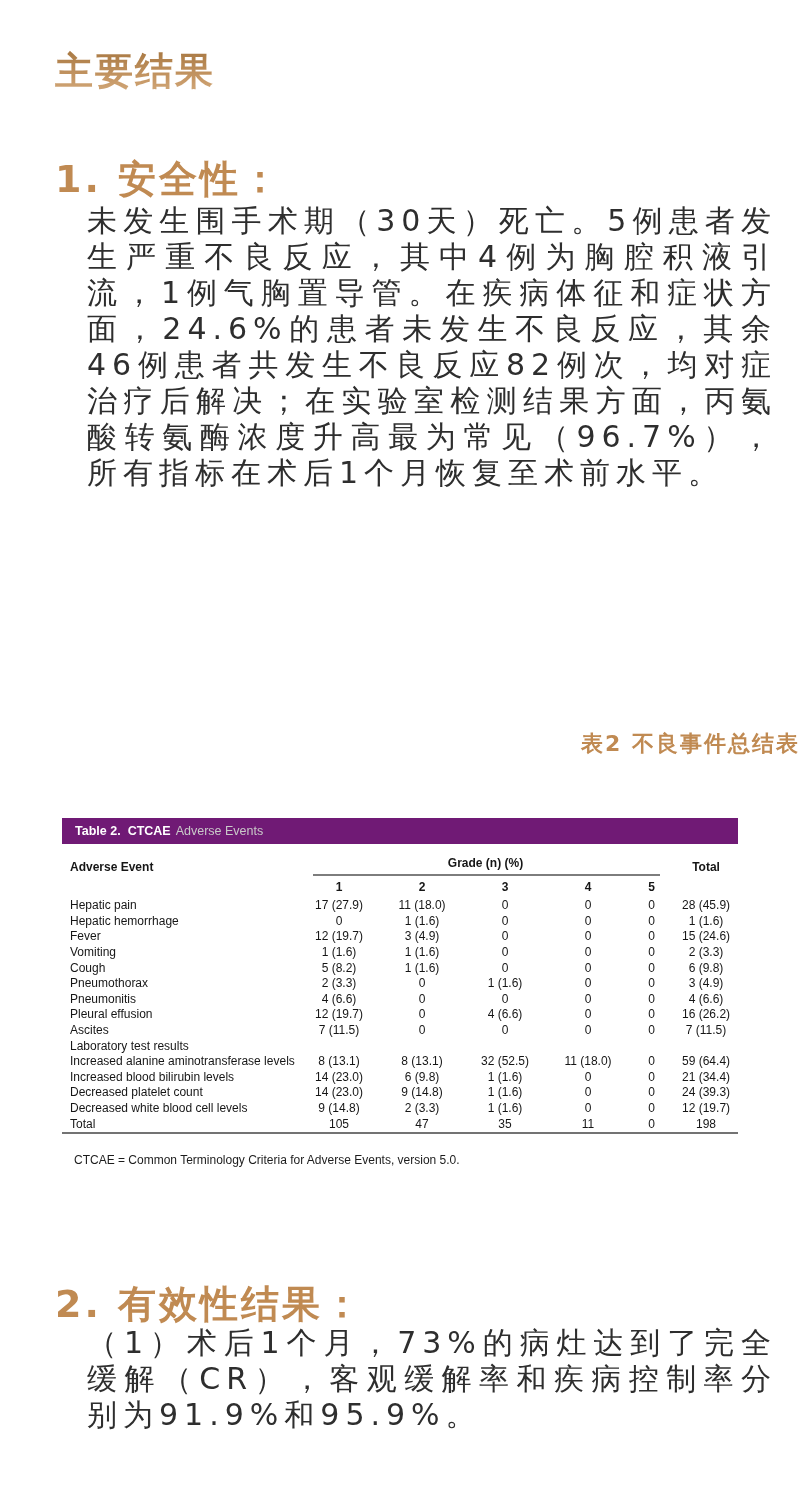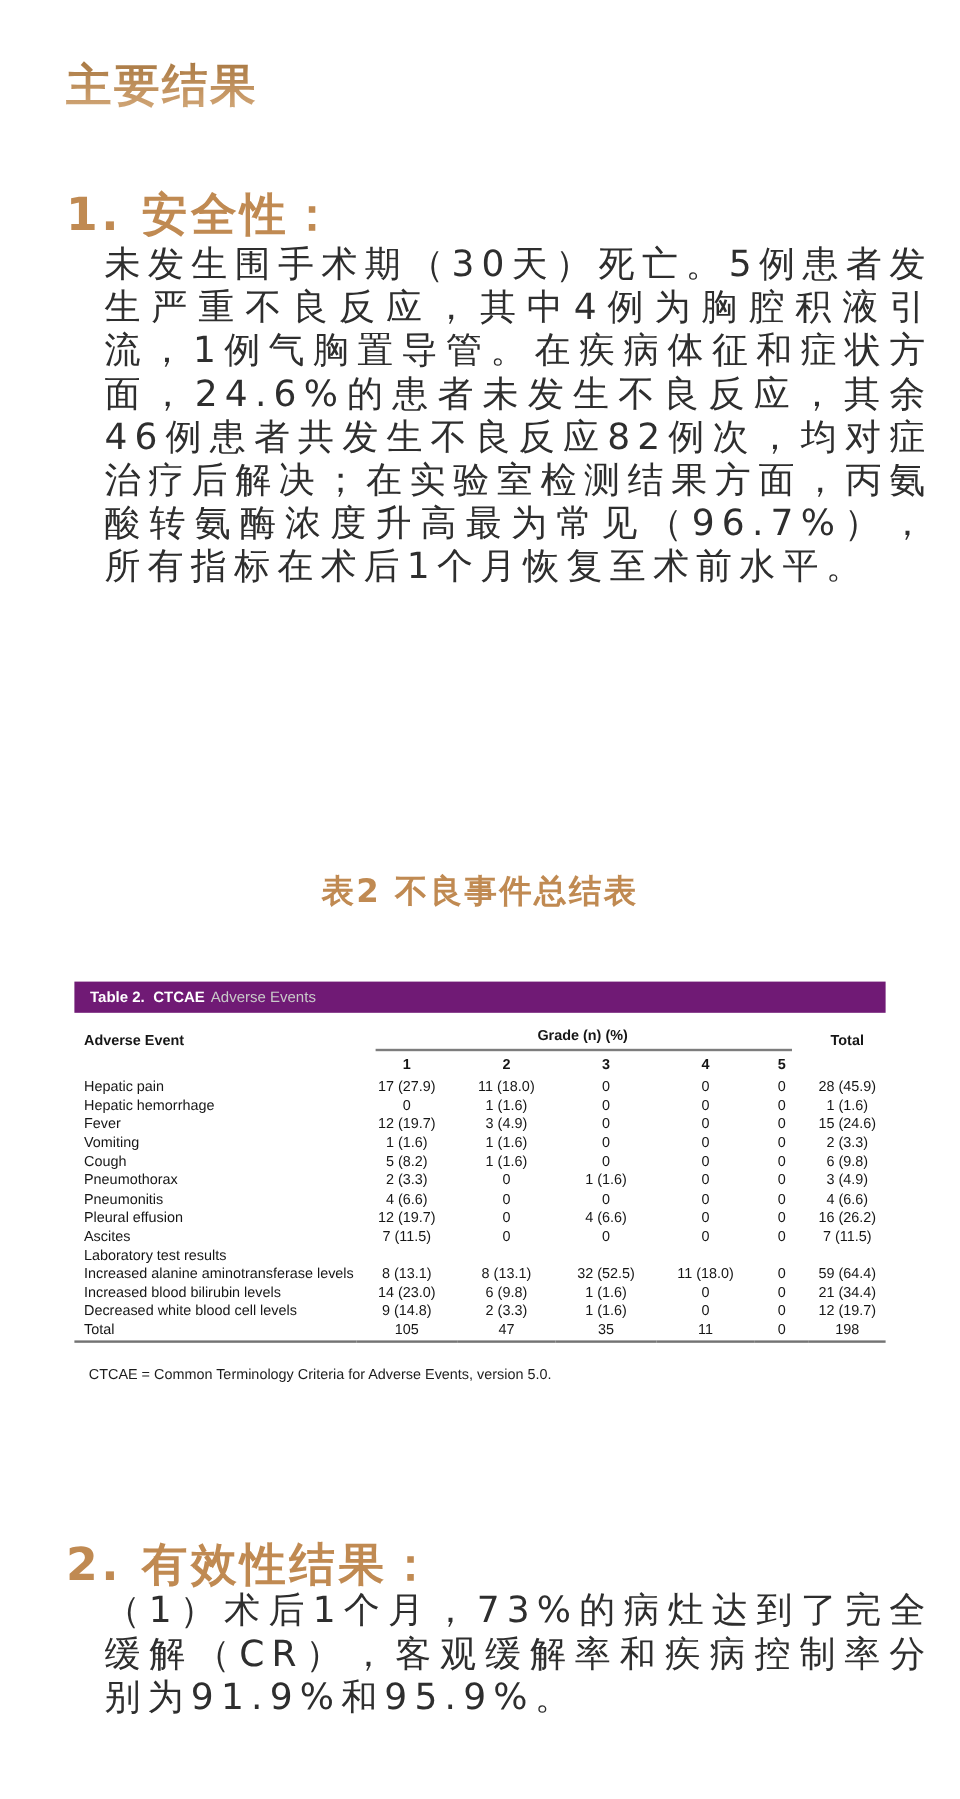--- a/index.html
+++ b/index.html
@@ -43,22 +43,22 @@
     color: #2e2e2e;
     text-align: justify;
     margin-left: 32px;
   }
   #p1 { top: 173px; }
   #p2 { top: 1295px; }
 
   
   .tbl-caption {
     position: absolute; top: 728px; left: 0; right: 0;
-    text-align: center;
-    font-size: 27px; font-weight: bold; line-height: 32px;
+    text-align: right;
+    font-size: 22px; font-weight: bold; line-height: 32px;
     letter-spacing: 2px;
     color: #c08a52;
   }
 
   
   .table-fig {
     position: absolute; top: 818px; left: 62px; width: 676px;
     font-family: "Liberation Sans", sans-serif;
     color: #161616;
   }
@@ -249,20 +249,29 @@
         <tr>
           <td class="ev">Increased blood bilirubin levels</td>
           <td class="num">14 (23.0)</td>
           <td class="num">6 (9.8)</td>
           <td class="num">1 (1.6)</td>
           <td class="num">0</td>
           <td class="num">0</td>
           <td class="num">21 (34.4)</td>
         </tr>
         <tr>
+          <td class="ev">Decreased platelet count</td>
+          <td class="num">14 (23.0)</td>
+          <td class="num">9 (14.8)</td>
+          <td class="num">1 (1.6)</td>
+          <td class="num">0</td>
+          <td class="num">0</td>
+          <td class="num">24 (39.3)</td>
+        </tr>
+        <tr>
           <td class="ev">Decreased white blood cell levels</td>
           <td class="num">9 (14.8)</td>
           <td class="num">2 (3.3)</td>
           <td class="num">1 (1.6)</td>
           <td class="num">0</td>
           <td class="num">0</td>
           <td class="num">12 (19.7)</td>
         </tr>
         <tr>
           <td class="ev">Total</td>

